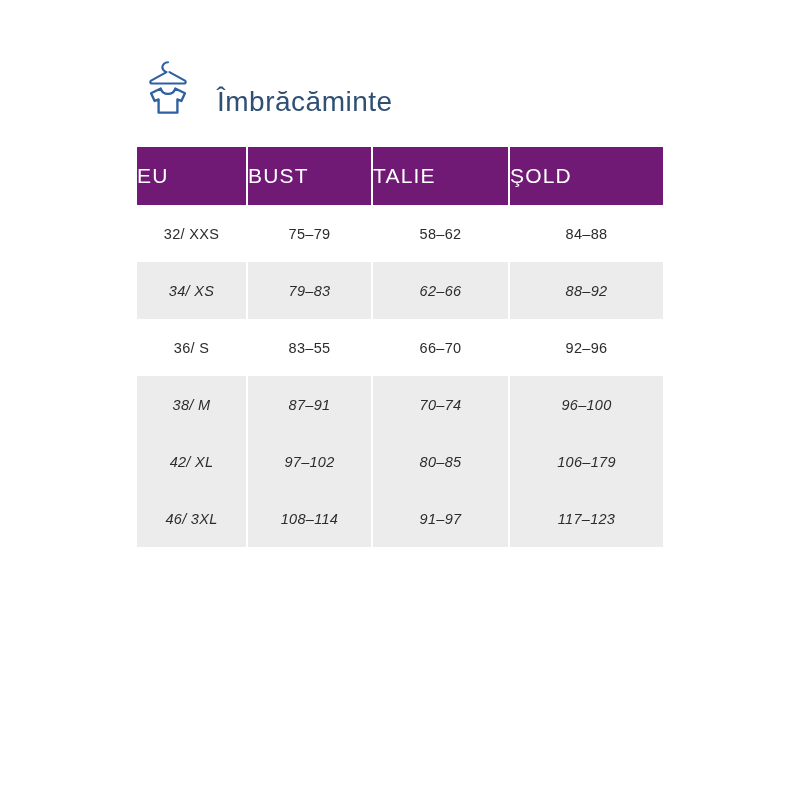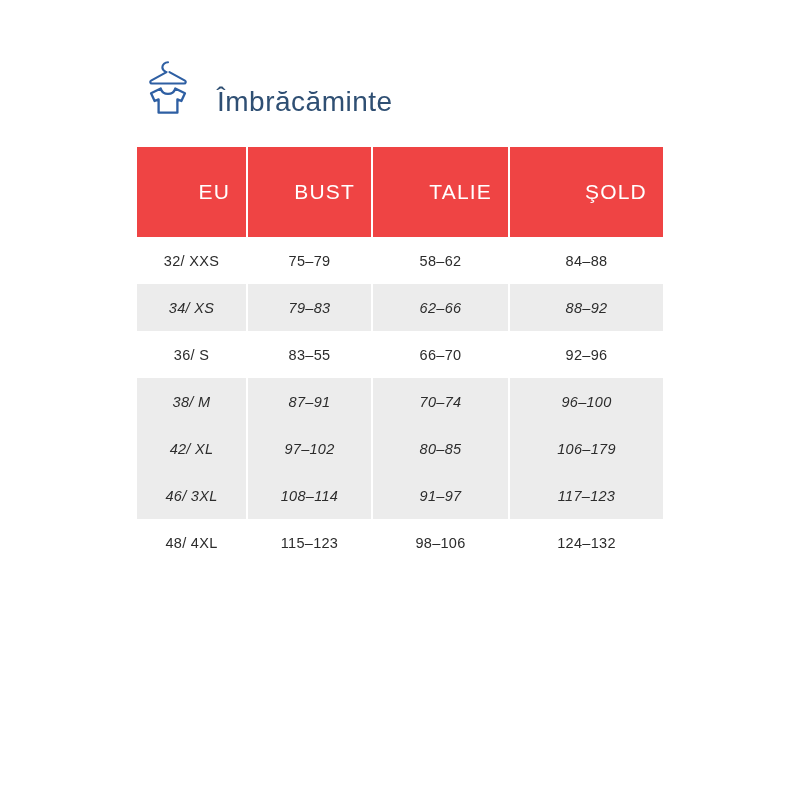--- a/index.html
+++ b/index.html
@@ -55,37 +55,37 @@
     border-collapse: collapse;
     width: 526px;
     table-layout: fixed;
   }
   table.size-table col.c0 { width: 110px; }
   table.size-table col.c1 { width: 125px; }
   table.size-table col.c2 { width: 137px; }
   table.size-table col.c3 { width: 154px; }
 
   table.size-table thead th {
-    background: #ef4444;
+    background: #701a75;
     color: #ffffff;
     font-size: 21px;
     font-weight: 400;
     letter-spacing: 1.2px;
     height: 58px;
-    text-align: right;
-    padding: 16px;
+    text-align: left;
+    padding: 0;
     border-right: 2px solid #ffffff;
   }
   table.size-table thead th:last-child {
     border-right: none;
     margin-left: 8px;
   }
 
   table.size-table tbody td {
-    height: 47px;
+    height: 57px;
     text-align: center;
     font-size: 14.5px;
     color: #2c2c2c;
     padding: 0;
     letter-spacing: 0.3px;
     border-right: 2px solid #ffffff;
     background: #ffffff;
   }
   table.size-table tbody td:last-child {
     border-right: none;
@@ -159,23 +159,17 @@
           <td>97–102</td>
           <td>80–85</td>
           <td>106–179</td>
         </tr>
         <tr class="alt">
           <td>46/ 3XL</td>
           <td>108–114</td>
           <td>91–97</td>
           <td>117–123</td>
         </tr>
-        <tr>
-          <td>48/ 4XL</td>
-          <td>115–123</td>
-          <td>98–106</td>
-          <td>124–132</td>
-        </tr>
       </tbody>
     </table>
   </div>
 
 </div>
 
 </body></html>

